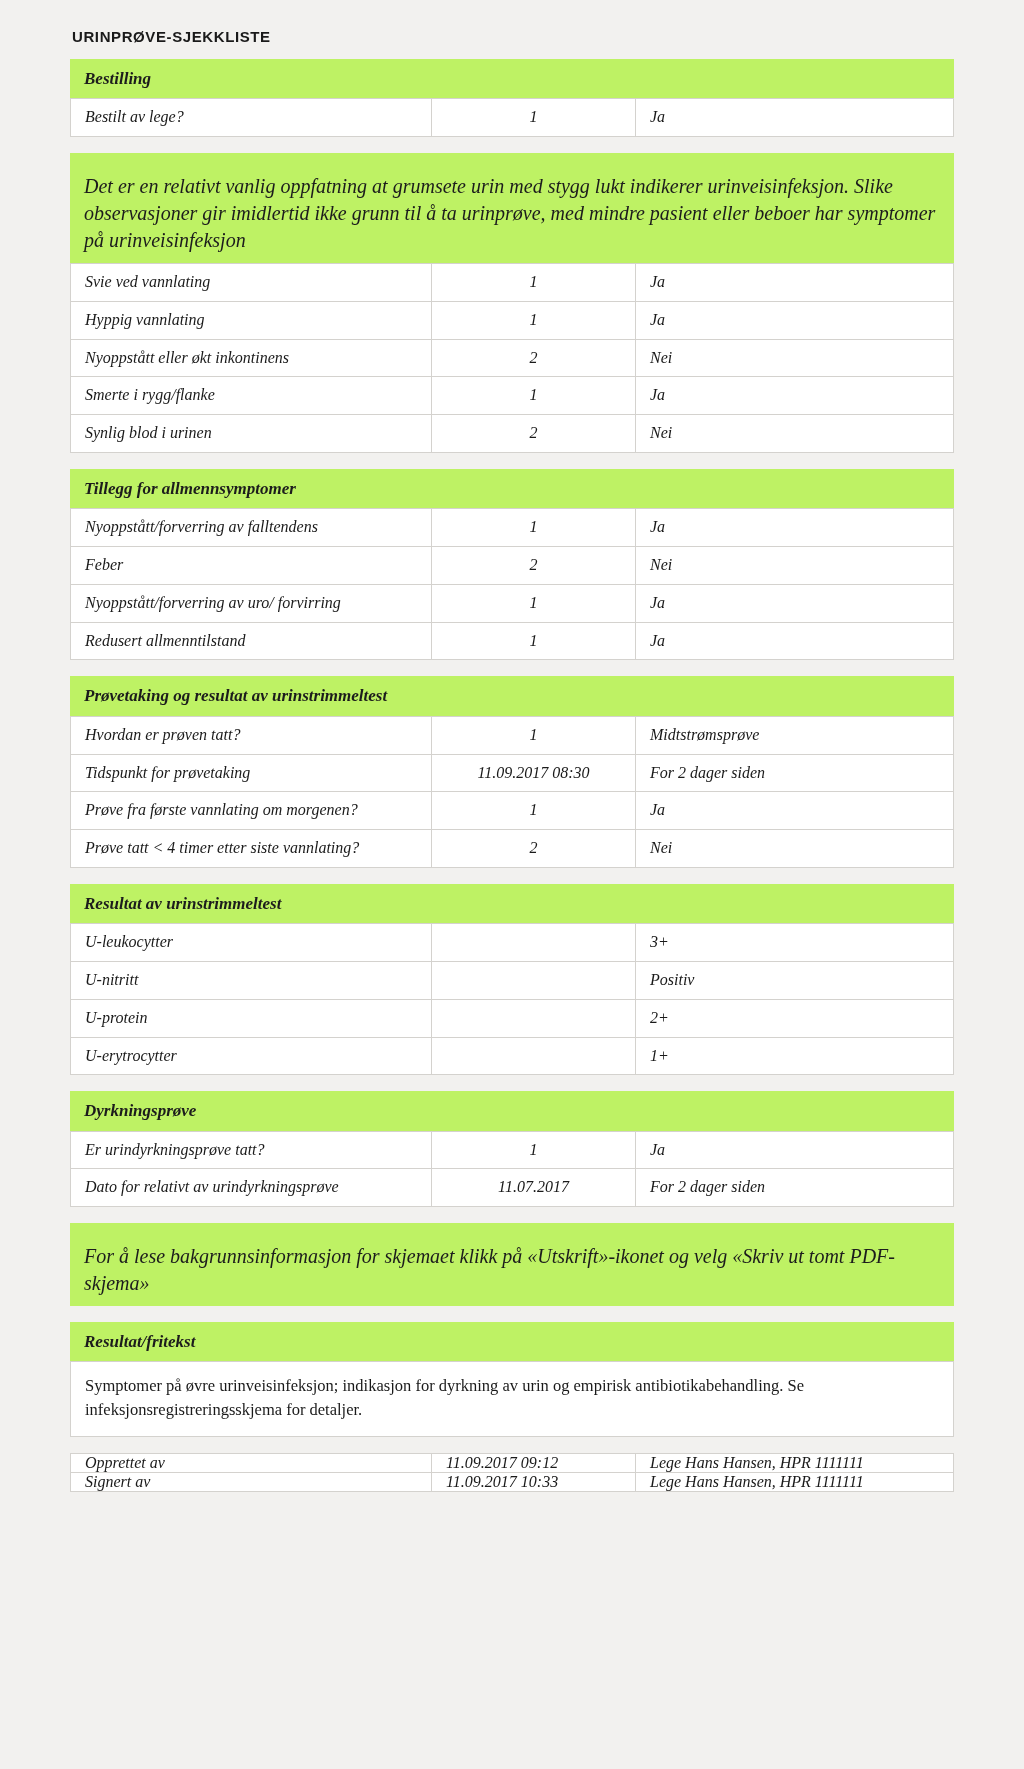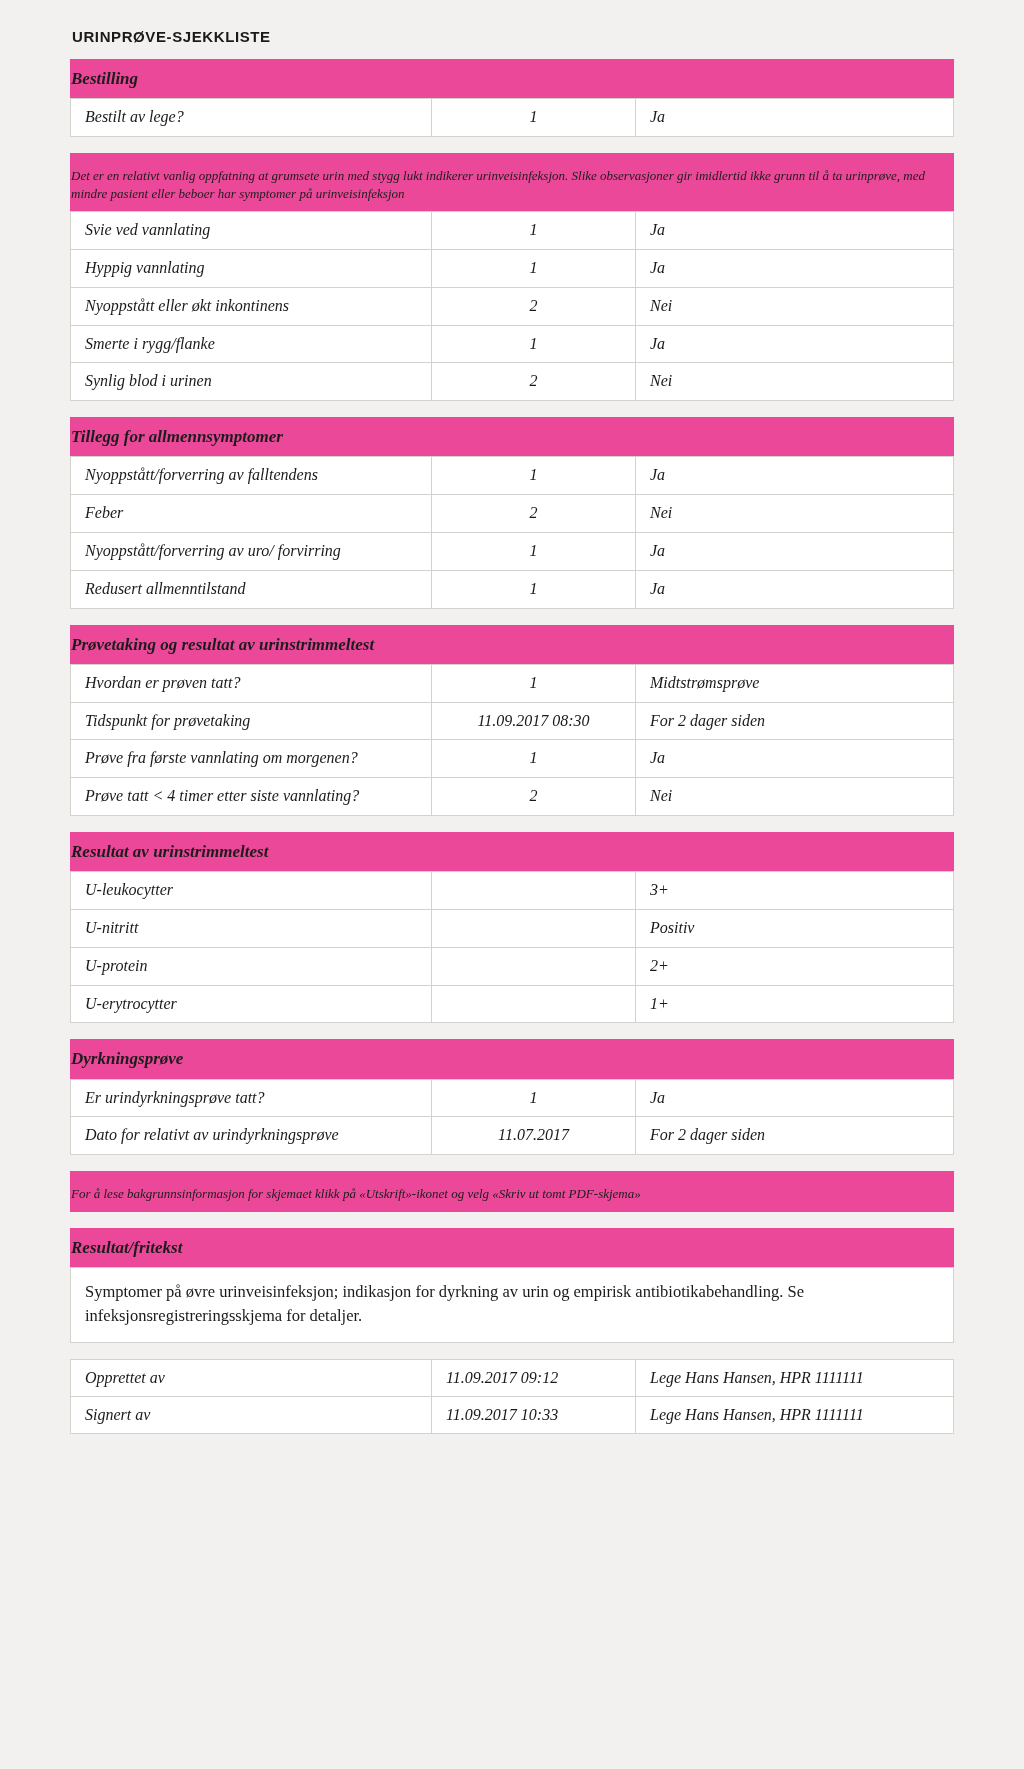--- a/index.html
+++ b/index.html
@@ -24,39 +24,39 @@
     font-weight: bold;
     font-size: 15px;
     letter-spacing: 0.6px;
     margin: 0 0 14px 2px;
     color: #1a1a1a;
   }
   .section {
     margin-bottom: 16px;
   }
   .section-header {
-    background: #ec4899;
-    padding: 9px 14px 9px 1px;
+    background: #bef264;
+    padding: 9px 14px 9px 14px;
     box-sizing: border-box;
   }
   .section-header .sec-title {
     font-style: italic;
     font-weight: bold;
     font-size: 17px;
     line-height: 1.25;
     color: #1c1c1c;
     display: block;
   }
   .section-header .sec-desc {
     font-style: italic;
-    font-size: 13px;
+    font-size: 20px;
     line-height: 1.35;
     color: #1c1c1c;
     display: block;
-    margin-top: 5px;
+    margin-top: 11px;
   }
   table.rows {
     width: 100%;
     border-collapse: collapse;
     background: #ffffff;
     table-layout: fixed;
   }
   table.rows td {
     border: 1px solid #d4d2ce;
     border-top: none;
@@ -85,21 +85,21 @@
   .footer-table {
     width: 100%;
     border-collapse: collapse;
     background: #ffffff;
     table-layout: fixed;
     margin-top: 4px;
   }
   .footer-table td {
     border: 1px solid #d4d2ce;
     border-top: none;
-    padding: 9px 14px;
+    padding: 0 14px;
     font-style: italic;
     font-size: 16px;
     vertical-align: middle;
     background: #ffffff;
   }
   .footer-table tr:first-child td { border-top: 1px solid #d4d2ce; }
   .footer-table td.f-label { width: 332px; }
   .footer-table td.f-date  { width: 175px; }
   .nowrap-br { white-space: pre-line; }
 </style>

